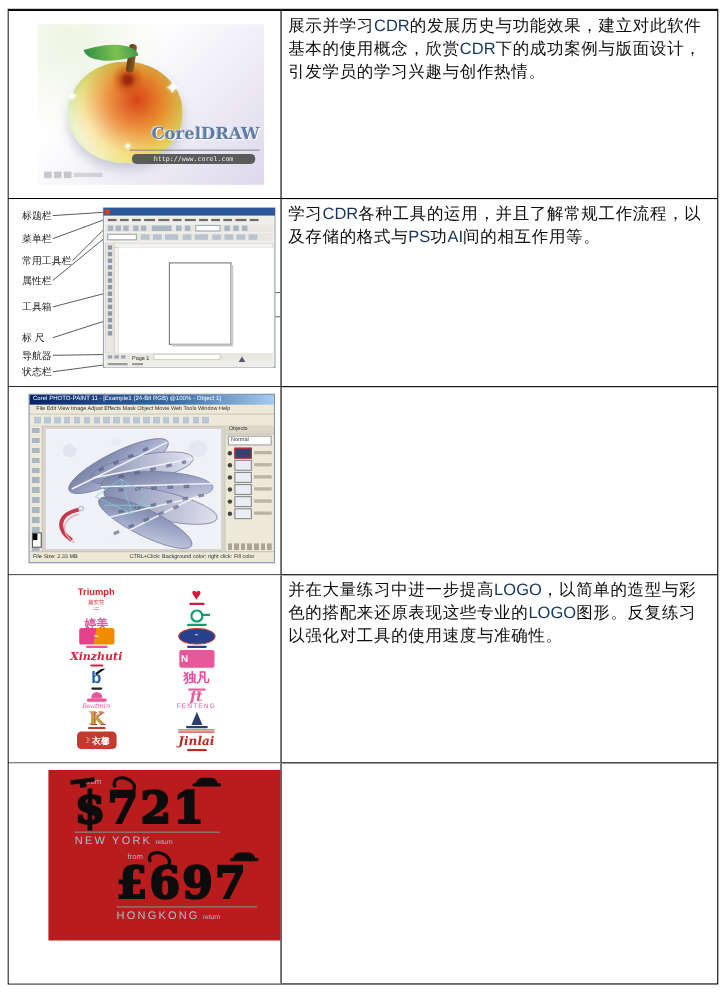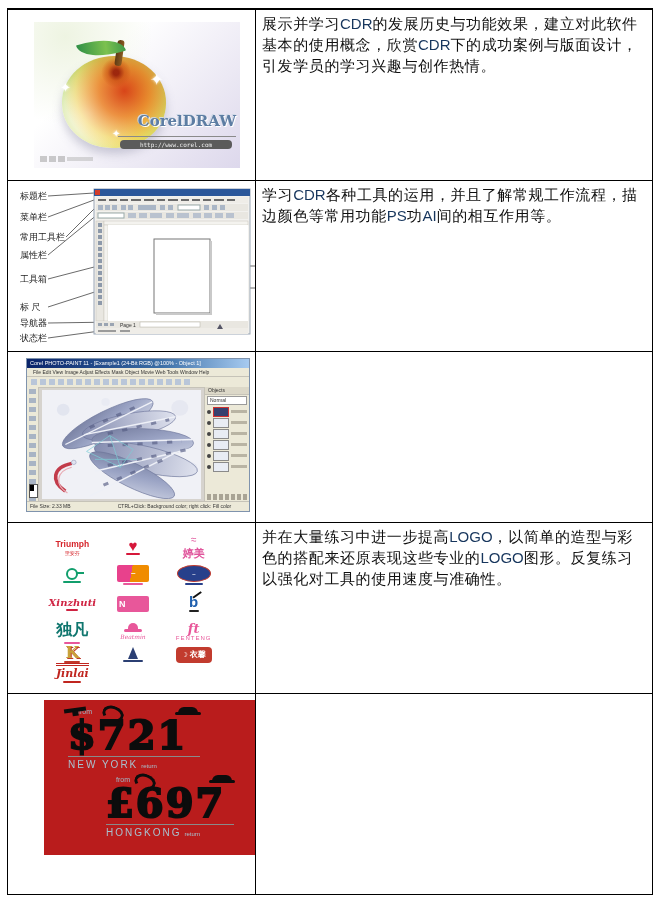--- a/index.html
+++ b/index.html
@@ -75,38 +75,38 @@
   .lname{flex:1;height:3px;background:#b9b4a4;margin-right:2px;}
   .dock-foot{position:absolute;left:2px;bottom:2px;right:2px;height:6px;
              background:repeating-linear-gradient(90deg,#a9a495 0 4px,#ece9d8 4px 6px);}
   .pp-status{position:absolute;left:0;right:0;bottom:0;height:9px;background:#ece9d8;border-top:1px solid #c6c3b8;
              font-size:5px;line-height:9px;color:#333;display:flex;}
   .pp-status .s1{padding-left:3px;width:70px;}
   .pp-status .s2{flex:1;text-align:center;white-space:nowrap;overflow:hidden;}
 
   
   .logogrid{position:absolute;left:34px;top:10px;width:182px;height:150px;
-            display:grid;grid-template-columns:repeat(3,1fr);grid-template-rows:repeat(4,1fr);}
+            display:grid;grid-template-columns:repeat(2,1fr);grid-template-rows:repeat(4,1fr);}
   .logo{display:flex;flex-direction:column;align-items:center;justify-content:center;gap:1px;overflow:hidden;}
   .bar{display:block;height:2px;border-radius:1px;}
   .t-triumph .b1{font-weight:bold;font-size:8.5px;color:#d6252b;}
   .t-triumph .b2{font-size:5px;color:#d6252b;}
   .heart{color:#d6173a;font-size:15px;line-height:13px;}
   .t-ting{display:flex;align-items:center;gap:1px;color:#e0559c;}
   .t-ting .wv{font-size:10px;} .t-ting .nm{font-size:11px;font-weight:bold;}
   .keyring{width:8px;height:8px;border:2px solid #119e6c;border-radius:50%;position:relative;}
   .keyring:after{content:"";position:absolute;left:8px;top:2px;width:8px;height:2px;background:#119e6c;}
   .card{border-radius:2px;color:#fff;font-weight:bold;display:flex;align-items:center;justify-content:center;}
   .c-orange{width:32px;height:17px;background:linear-gradient(100deg,#e8418c 45%,#f08c00 45%);font-size:8px;font-style:italic;}
   .c-oval{width:32px;height:15px;border-radius:50%;background:#27408b;border:1px solid #c23b2e;font-size:6px;font-style:italic;}
   .t-script{font-family:"DejaVu Serif","Liberation Serif",serif;font-style:italic;font-weight:bold;font-size:10px;color:#cf2342;}
   .c-pink{width:30px;height:16px;background:#e8579a;font-size:9px;justify-content:flex-start;padding-left:2px;}
   .t-b{font-weight:bold;font-size:15px;color:#1f5fae;position:relative;line-height:14px;}
   .t-b i{position:absolute;left:6px;top:-2px;width:10px;height:10px;border-top:2px solid #111;transform:rotate(-35deg);}
-  .t-cjk{font-weight:bold;font-size:16px;color:#0f766e;font-family:"DejaVu Serif",serif;}
+  .t-cjk{font-weight:bold;font-size:12px;color:#ec4899;font-family:"DejaVu Serif",serif;}
   .hat{position:relative;width:18px;height:9px;}
   .hat .dome{position:absolute;left:4px;top:0;width:10px;height:6px;background:#e8579a;border-radius:5px 5px 0 0;}
   .hat .brim{position:absolute;left:0;bottom:0;width:18px;height:3px;background:#e8579a;border-radius:2px;}
   .t-beat{font-family:"DejaVu Serif",serif;font-style:italic;font-size:6px;color:#e8579a;}
   .t-ft{font-family:"DejaVu Serif",serif;font-style:italic;font-weight:bold;font-size:13px;color:#e8579a;line-height:11px;}
   .t-fen{font-size:6px;letter-spacing:1px;color:#e8579a;}
   .t-k{font-family:"DejaVu Serif",serif;font-weight:bold;font-size:16px;color:#c8a23a;text-shadow:1px 1px 0 #c0392b;line-height:14px;}
   .tower{width:0;height:0;border-left:5px solid transparent;border-right:5px solid transparent;border-bottom:12px solid #2b3f73;}
   .c-red{width:36px;height:16px;background:#c23b2e;border-radius:4px;font-size:8px;gap:2px;}
   .moon{font-size:7px;}
@@ -270,21 +270,21 @@
 
           <rect x="88" y="147" width="152" height="6" fill="#efede8"></rect>
           <g fill="#9b9b9b">
               <rect x="90" y="149" width="18" height="2"></rect>
               <rect x="112" y="149" width="10" height="2"></rect>
             </g>
           <path d="M212 143 l3 5 l-6 0 z" fill="#556"></path>
         </svg>
       </div>
       <div class="td-txt">
-        <span>学习</span><span class="en">CDR</span><span>各种工具的运用，并且了解常规工作流程，描边颜色等常用功能</span><span class="en">PS</span><span>功</span><span class="en">AI</span><span>间的相互作用等。</span>
+        <span>学习</span><span class="en">CDR</span><span>各种工具的运用，并且了解常规工作流程，以及存储的格式与</span><span class="en">PS</span><span>功</span><span class="en">AI</span><span>间的相互作用等。</span>
       </div>
     </div>
 
     <div class="row body">
       <div class="td-img">
         <div class="pp">
           <div class="pp-title">Corel PHOTO-PAINT 11 - [Example1 (24-Bit RGB) @100% - Object 1]</div>
           <div class="pp-menu">File  Edit  View  Image  Adjust  Effects  Mask  Object  Movie  Web  Tools  Window  Help</div>
           <div class="pp-tools"></div>
           <div class="pp-body">

